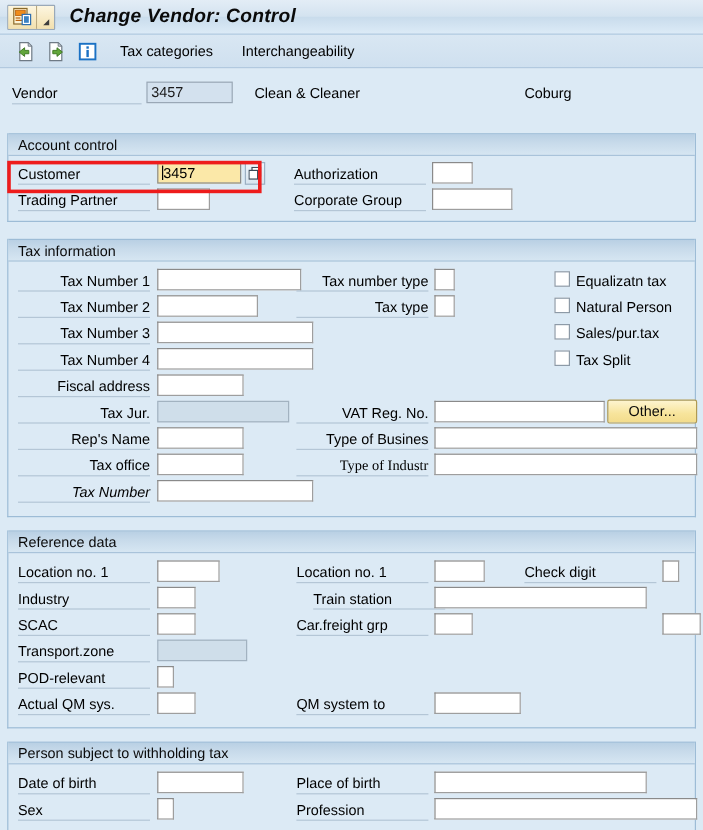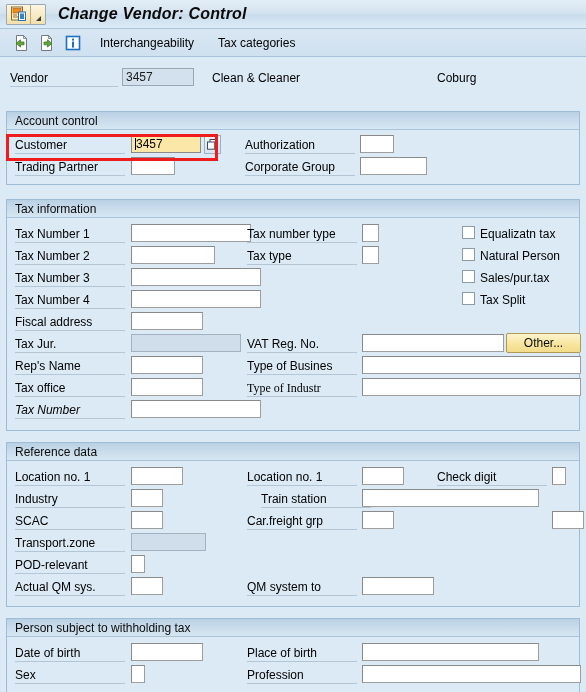--- a/index.html
+++ b/index.html
@@ -242,22 +242,22 @@
       <path d="M9.5 8 v-2.2 l4.5 3.6 l-4.5 3.6 v-2.2 h-3.5 v-2.8 z" fill="#62a63b" stroke="#3f7a22" stroke-width="0.8" stroke-linejoin="round"></path>
     </svg>
   </div>
   <div class="tb-btn">
     <svg width="16" height="16" viewBox="0 0 16 16">
       <rect x="1.5" y="1.5" width="13" height="13" fill="#ffffff" stroke="#1b71c4" stroke-width="1.6"></rect>
       <rect x="7" y="3.6" width="2" height="2" fill="#1b71c4"></rect>
       <rect x="7" y="6.6" width="2" height="6" fill="#1b71c4"></rect>
     </svg>
   </div>
+  <div class="tb-text">Tax categories</div>
   <div class="tb-text">Interchangeability</div>
-  <div class="tb-text">Tax categories</div>
 </div>
 
 <div class="screen">
 
   <div class="hdr-row">
     <div class="lbl u" style="left:10px; top:14px; width:108px;">Vendor</div>
     <div class="fld ro" style="left:122px; top:71px; width:72px; margin-top:-60px;">3457</div>
     <div class="statictext" style="left:212px; top:14px;">Clean &amp; Cleaner</div>
     <div class="statictext" style="left:437px; top:14px;">Coburg</div>
   </div>
@@ -283,21 +283,21 @@
 
       <div class="lbl u" style="left:238px; top:30px; width:110px;">Corporate Group</div>
       <div class="fld" style="left:353px; top:27px; width:67px;"></div>
     </div>
   </div>
 
   <div class="annot" style="left:6px; top:77px; width:212px; height:27px;"></div>
 
   <div class="group" style="left:6px; top:142px; width:574px; height:232px;">
     <div class="group-hdr">Tax information</div>
-    <div class="group-body" style="height:211px;">
+    <div class="group-body" style="height:211px;text-align:right;">
 
       <div class="lbl u" style="left:8px; top:9px; width:110px;">Tax Number 1</div>
       <div class="fld" style="left:124px; top:6px; width:120px;"></div>
 
       <div class="lbl u" style="left:8px; top:31px; width:110px;">Tax Number 2</div>
       <div class="fld" style="left:124px; top:28px; width:84px;"></div>
 
       <div class="lbl u" style="left:8px; top:53px; width:110px;">Tax Number 3</div>
       <div class="fld" style="left:124px; top:50px; width:130px;"></div>
 

